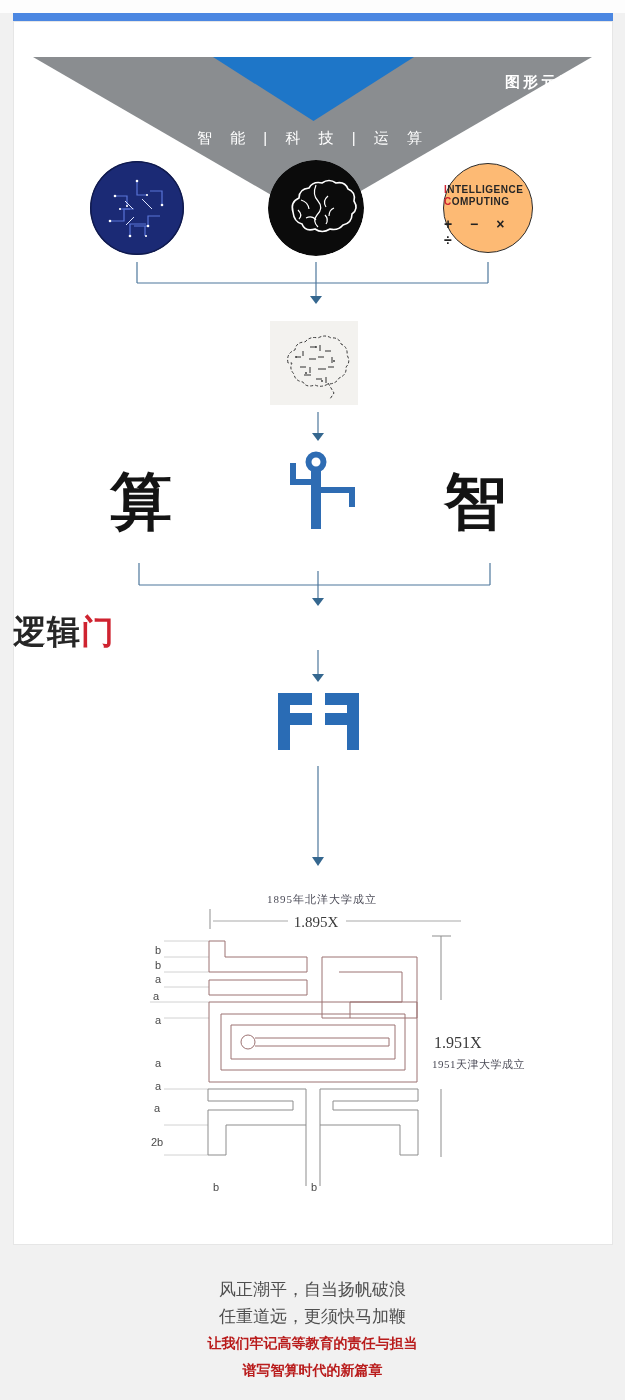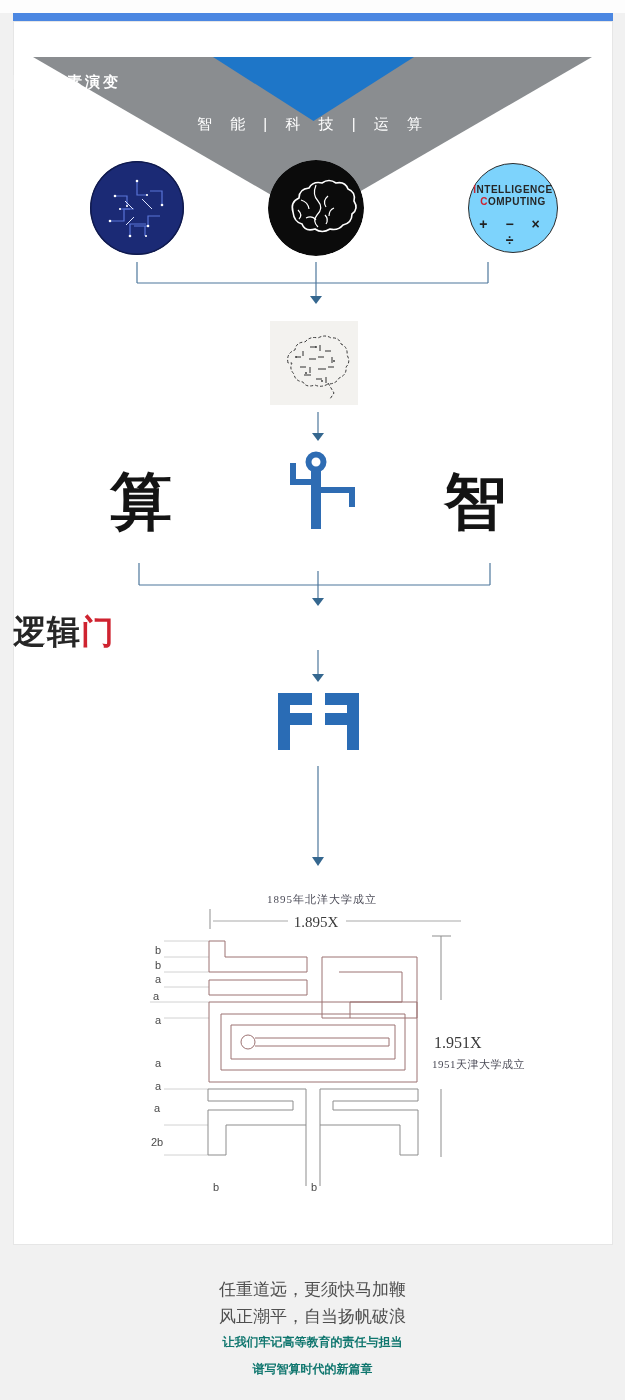--- a/index.html
+++ b/index.html
@@ -2,33 +2,33 @@
 <html><head>
 <meta charset="utf-8">
 <style>
   html,body{margin:0;padding:0;}
   body{width:625px;height:1400px;background:#f1f1f1;font-family:"Liberation Sans",sans-serif;position:relative;overflow:hidden;}
   .abs{position:absolute;}
   .page{position:absolute;left:0;top:0;width:625px;height:1400px;}
   .top-strip{left:0;top:0;width:625px;height:13px;background:#fdfdfd;}
   .topbar{left:13px;top:13px;width:600px;height:8px;background:#4b87e2;}
   .card{left:13px;top:21px;width:600px;height:1224px;background:#ffffff;border:1px solid #e6e6e6;box-sizing:border-box;}
-  .banner-title{left:13px;top:73px;width:600px;text-align:left;color:#ffffff;font-size:15px;font-weight:700;letter-spacing:3px;}
-  .subtitle{left:13px;top:115px;width:600px;text-align:center;color:#ffffff;font-size:15px;letter-spacing:7px;}
+  .banner-title{left:13px;top:73px;width:600px;text-align:right;color:#ffffff;font-size:15px;font-weight:700;letter-spacing:3px;}
+  .subtitle{left:13px;top:129px;width:600px;text-align:center;color:#ffffff;font-size:15px;letter-spacing:7px;}
   .circle{border-radius:50%;overflow:hidden;}
-  .comp-circle{left:468px;top:163px;width:90px;height:90px;border:1.5px solid #2c2c2c;border-radius:50%;background:#7dd3fc;box-sizing:border-box;text-align:center;}
+  .comp-circle{left:443px;top:163px;width:90px;height:90px;border:1.5px solid #2c2c2c;border-radius:50%;background:#fdba74;box-sizing:border-box;text-align:left;}
   .comp-line{font-size:10px;font-weight:700;letter-spacing:.5px;color:#262626;line-height:12px;}
   .comp-line .red{color:#cf2330;}
   .comp-ops{margin-top:8px;font-size:14px;letter-spacing:7px;color:#222;font-weight:700;}
   .big-char{font-size:62px;font-weight:700;color:#141414;width:92px;text-align:center;line-height:62px;}
   .logic-text{left:13px;top:610px;width:600px;font-size:33px;font-weight:700;color:#262626;letter-spacing:1px;}
   .logic-text .red{color:#cf2330;}
   .footer{left:0;top:1276px;width:625px;text-align:center;}
   .footer .fl{font-size:17px;color:#4f4f4f;line-height:27px;}
-  .footer .fh{font-size:12px;color:#0f766e;font-weight:700;line-height:27px;font-family:Liberation Mono, monospace;}
+  .footer .fh{font-size:14px;color:#b91c1c;font-weight:700;line-height:27px;}
   svg{display:block;}
 </style>
 </head>
 <body>
 
 <div class="page">
 
   <div class="abs top-strip"></div>
   <div class="abs topbar"></div>
   <div class="abs card"></div>
@@ -212,19 +212,19 @@
       <text x="157" y="1146">2b</text>
     </g>
 
     <g font-size="11" fill="#4a4a4a" text-anchor="middle">
       <text x="216" y="1191">b</text>
       <text x="314" y="1191">b</text>
     </g>
   </svg>
 
   <div class="abs footer">
+    <div class="fl">风正潮平，自当扬帆破浪</div>
     <div class="fl">任重道远，更须快马加鞭</div>
-    <div class="fl">风正潮平，自当扬帆破浪</div>
     <div class="fh">让我们牢记高等教育的责任与担当</div>
     <div class="fh">谱写智算时代的新篇章</div>
   </div>
 
 </div>
 
 </body></html>

